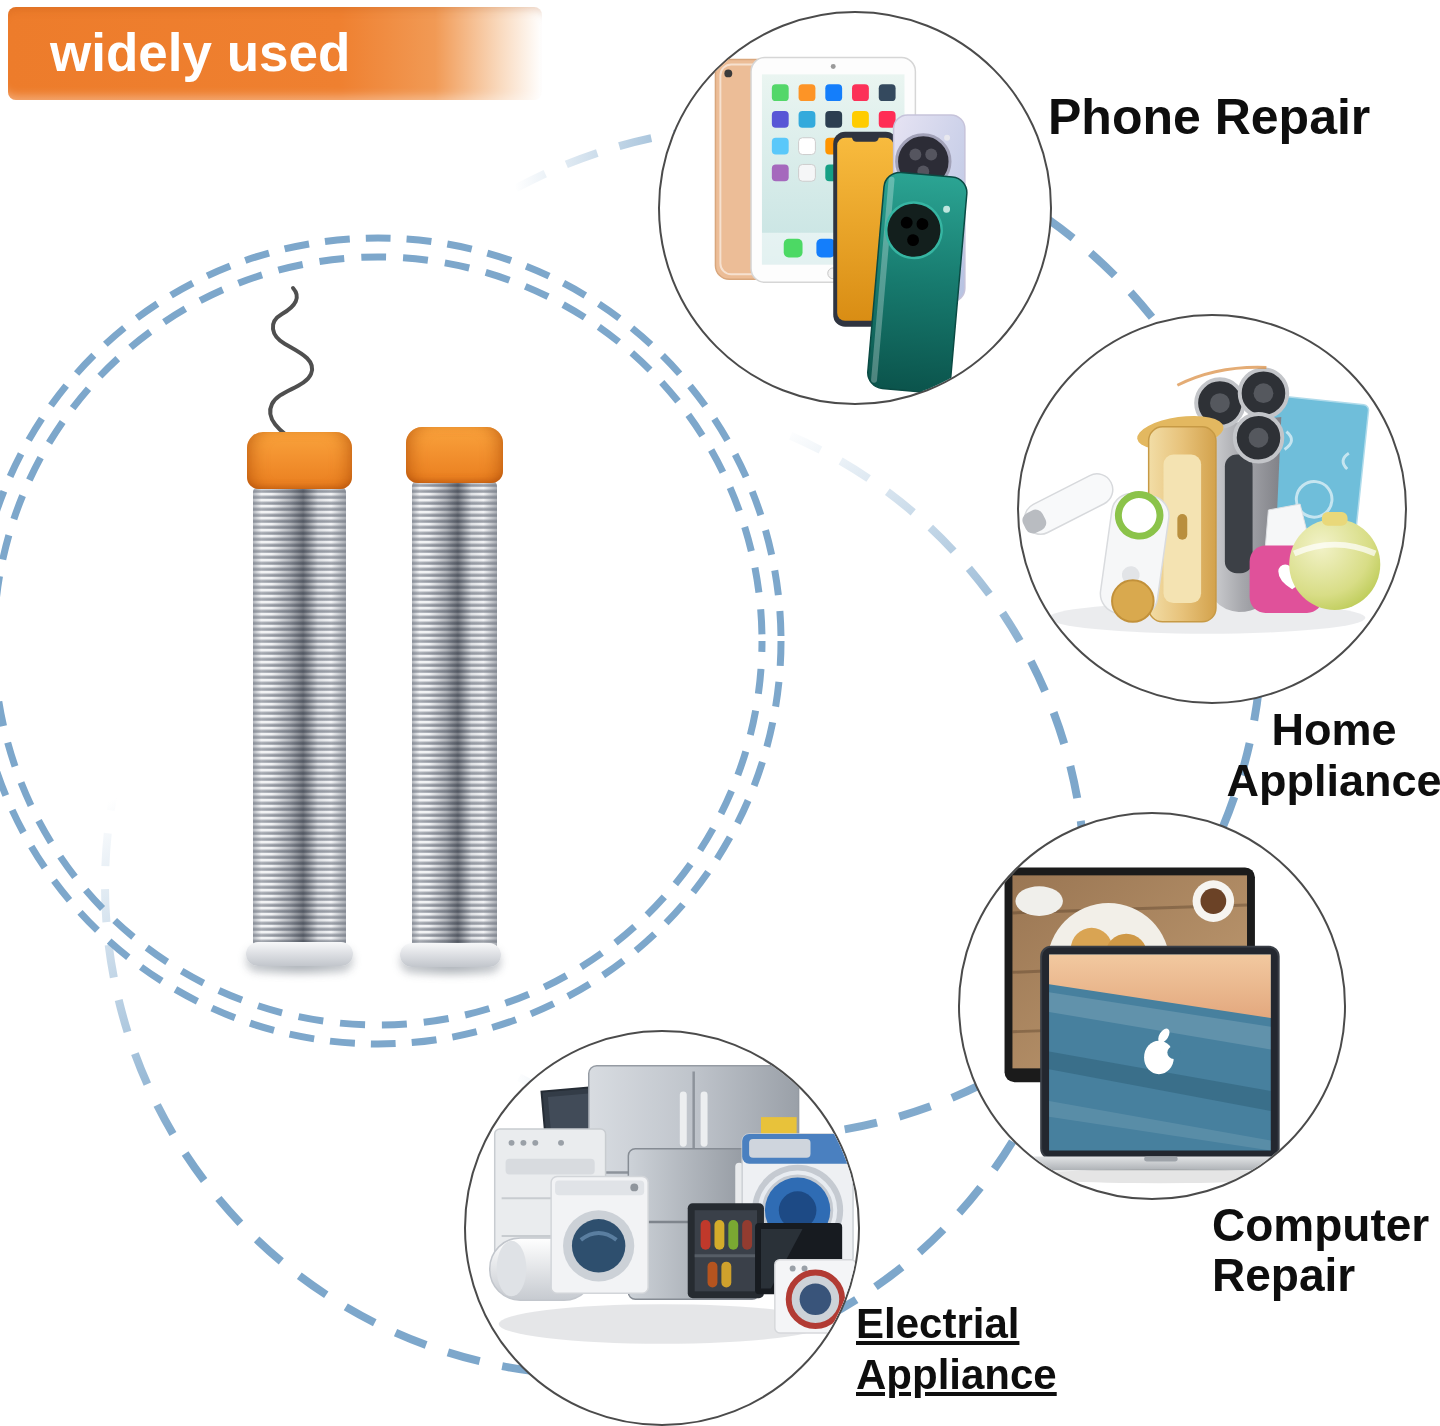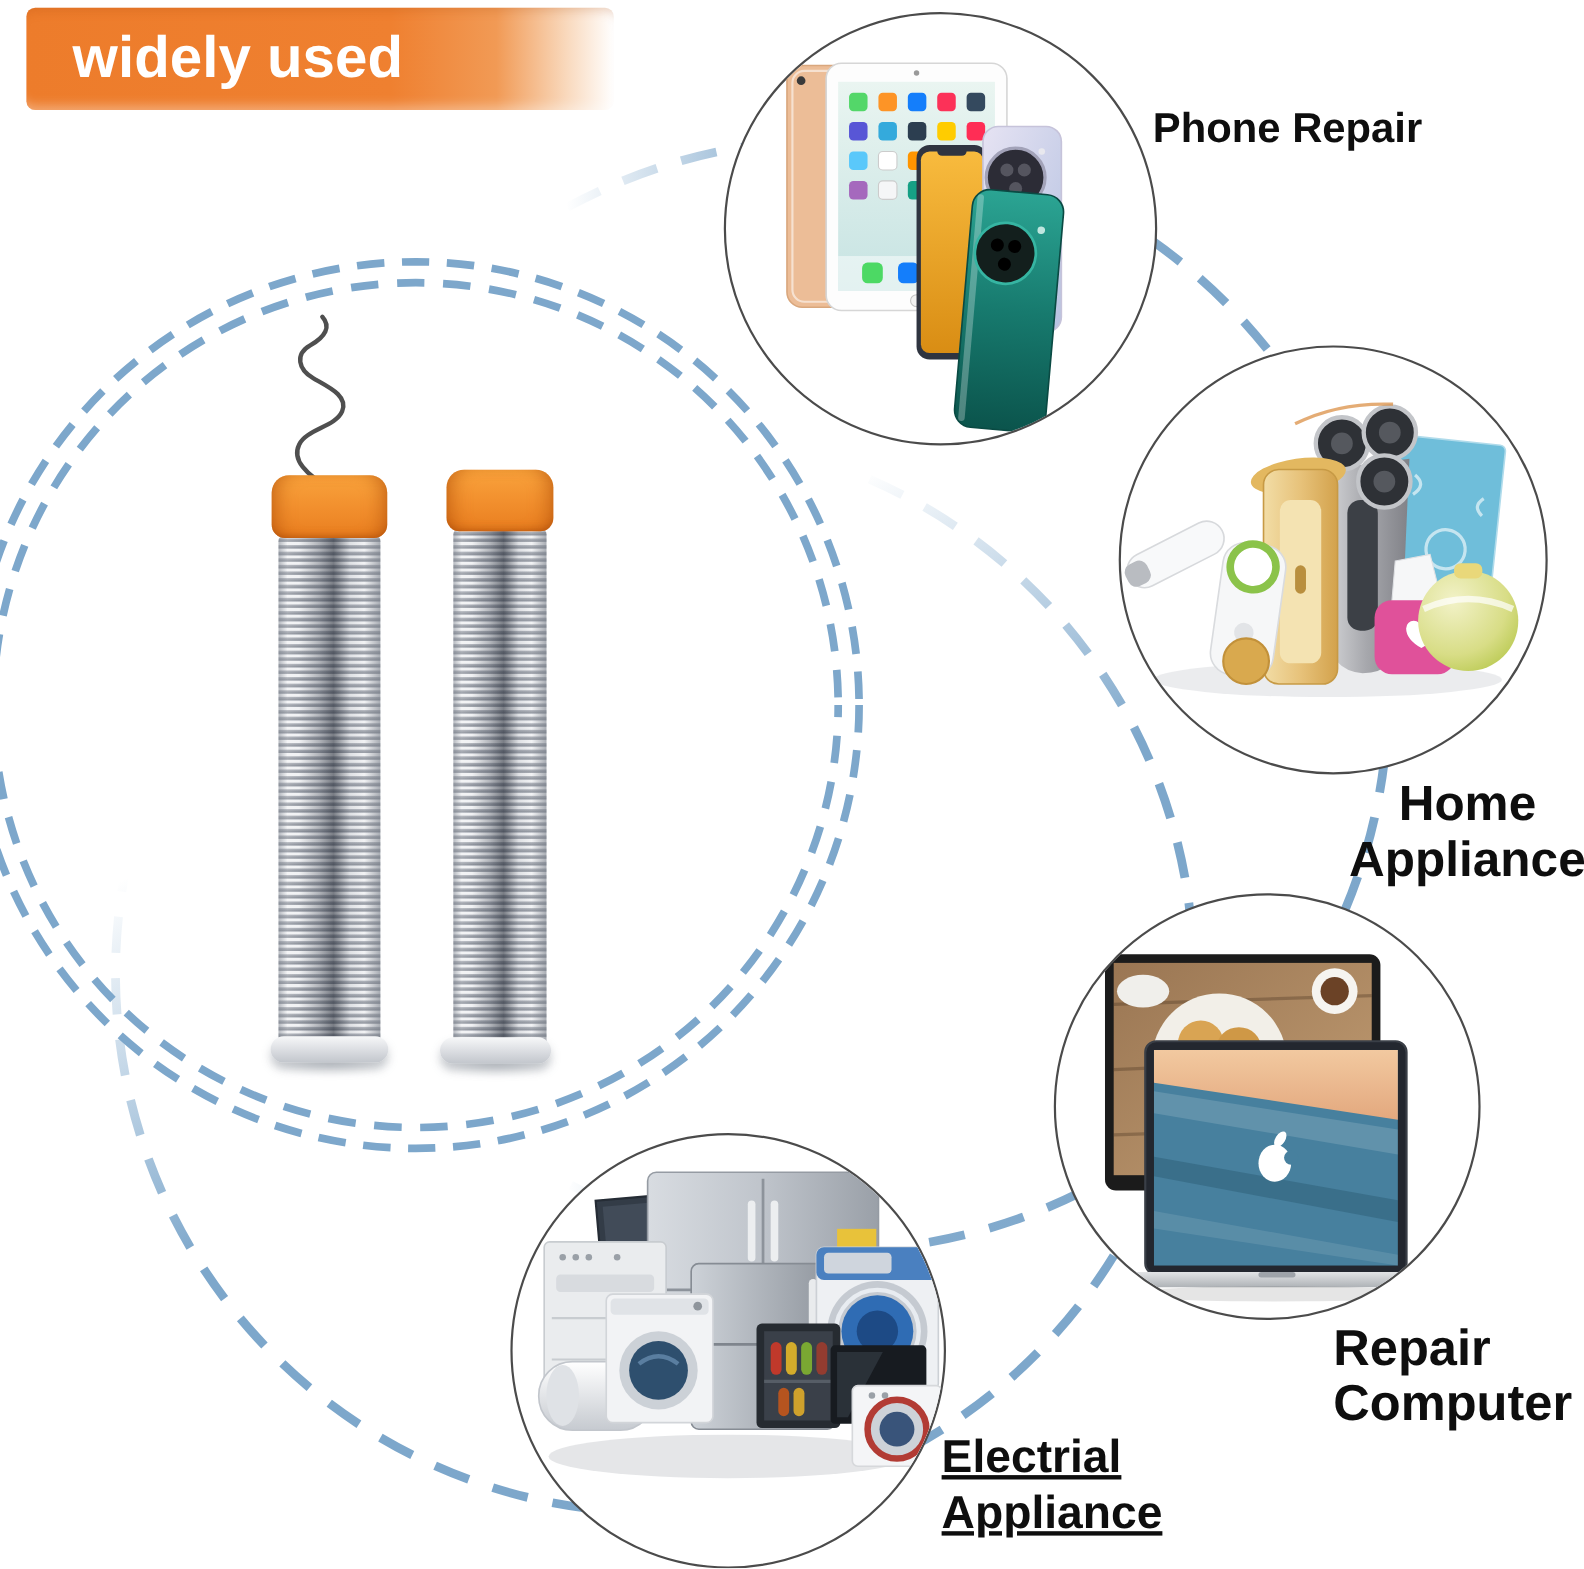--- a/index.html
+++ b/index.html
@@ -4,42 +4,42 @@
 <style>
   html,body{margin:0;padding:0;background:#ffffff;}
   .stage{
     position:relative;width:1440px;height:1426px;overflow:hidden;
     background:#ffffff;font-family:"Liberation Sans", sans-serif;
   }
   
   .connector-layer{position:absolute;left:0;top:0;width:1440px;height:1426px;z-index:1;}
   
   .banner{
-    position:absolute;left:24px;top:7px;width:534px;height:93px;z-index:6;
+    position:absolute;left:8px;top:7px;width:534px;height:93px;z-index:6;
     border-radius:8px;
     background:linear-gradient(to right,#ed7c2b 0%,#ef8030 62%,#f19a55 80%,#f9d9bd 92%,rgba(255,255,255,0) 100%);
     box-shadow:inset 0 -12px 10px -8px rgba(255,255,255,.35), inset 0 10px 10px -8px rgba(170,70,10,.25);
   }
   .banner .banner-text{
     display:block;padding-left:42px;line-height:92px;
     font-size:53px;font-weight:700;color:#ffffff;letter-spacing:0px;
   }
   
   .photo-circle{
     position:absolute;border-radius:50%;background:#ffffff;
     border:2px solid #4b4b4b;overflow:hidden;z-index:3;box-sizing:border-box;
   }
   .photo-circle svg{display:block;width:100%;height:100%;}
   #circle-phone{left:658px;top:11px;width:394px;height:394px;}
   #circle-home{left:1017px;top:314px;width:390px;height:390px;}
   #circle-computer{left:958px;top:812px;width:388px;height:388px;}
   #circle-electrical{left:464px;top:1030px;width:396px;height:396px;}
   
   .cat-label{position:absolute;z-index:5;color:#0e0e0e;font-weight:700;}
-  #label-phone{left:1048px;top:92px;font-size:38px;line-height:50px;white-space:nowrap;}
+  #label-phone{left:1048px;top:92px;font-size:50px;line-height:50px;white-space:nowrap;}
   #label-home{left:1224px;top:704px;width:220px;font-size:45px;line-height:51px;text-align:center;}
   #label-computer{left:1212px;top:1200px;font-size:46px;line-height:50px;}
   #label-electrical{left:856px;top:1298px;font-size:42px;line-height:51px;text-decoration:underline;}
   
   .tube{position:absolute;z-index:4;}
   .tube .cap{
     position:absolute;border-radius:16px 16px 12px 12px;
     background:linear-gradient(180deg,#f9a33c 0%,#f2902e 50%,#e97e1f 100%);
     box-shadow:inset 14px 0 16px -9px rgba(176,78,8,.6), inset -14px 0 16px -9px rgba(176,78,8,.6),
                inset 0 -4px 6px -3px rgba(150,60,5,.5);
@@ -438,21 +438,21 @@
   </div>
 
   <div class="cat-label" id="label-phone">
     <div>Phone Repair</div>
   </div>
   <div class="cat-label" id="label-home">
     <div>Home</div>
     <div>Appliance</div>
   </div>
   <div class="cat-label" id="label-computer">
+    <div>Computer</div>
     <div>Repair</div>
-    <div>Computer</div>
   </div>
   <div class="cat-label" id="label-electrical">
     <div>Electrial</div>
     <div>Appliance</div>
   </div>
 
 </div>
 
 </body></html>

